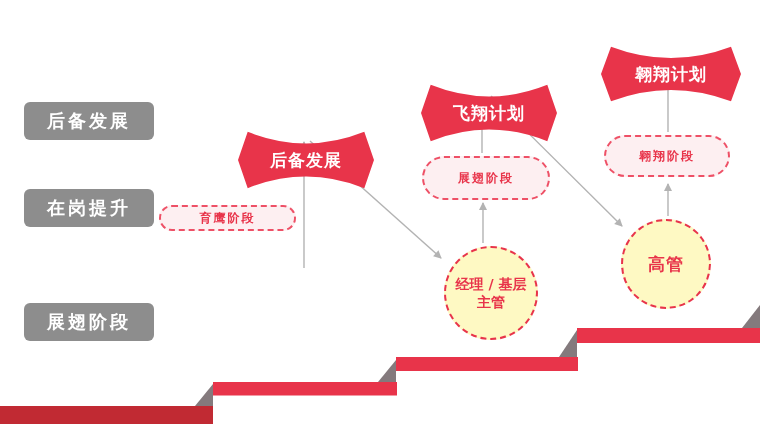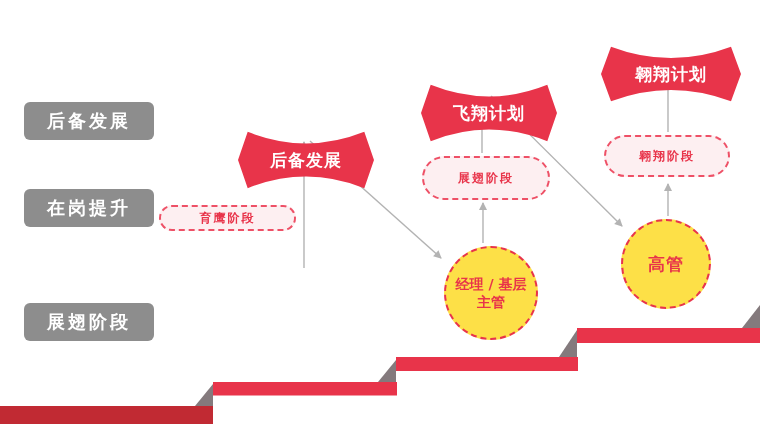--- a/index.html
+++ b/index.html
@@ -15,21 +15,21 @@
     display:flex;align-items:center;justify-content:center;
   }
   .pill{
     position:absolute;z-index:2;box-sizing:border-box;
     border:2px dashed #ee5066;background:#fdeff1;border-radius:22px;
     color:#e8344a;font-size:12px;font-weight:bold;letter-spacing:2px;
     display:flex;align-items:center;justify-content:center;
   }
   .role{
     position:absolute;z-index:2;box-sizing:border-box;
-    border:2px dashed #e8344a;background:#fde047;border-radius:50%;
+    border:2px dashed #e8344a;background:#fef9c3;border-radius:50%;
     color:#e8344a;font-weight:bold;text-align:left;
     display:flex;flex-direction:column;align-items:center;justify-content:center;
     line-height:1.3;
   }
   .role-lg{font-size:17px;letter-spacing:1px;}
   .role-sm{font-size:14px;}
   .star{position:absolute;z-index:2;margin-top:40px;}
   .star svg{position:absolute;left:0;top:0;width:100%;height:100%;}
   .star-label{
     position:absolute;left:0;top:0;right:0;bottom:0;

